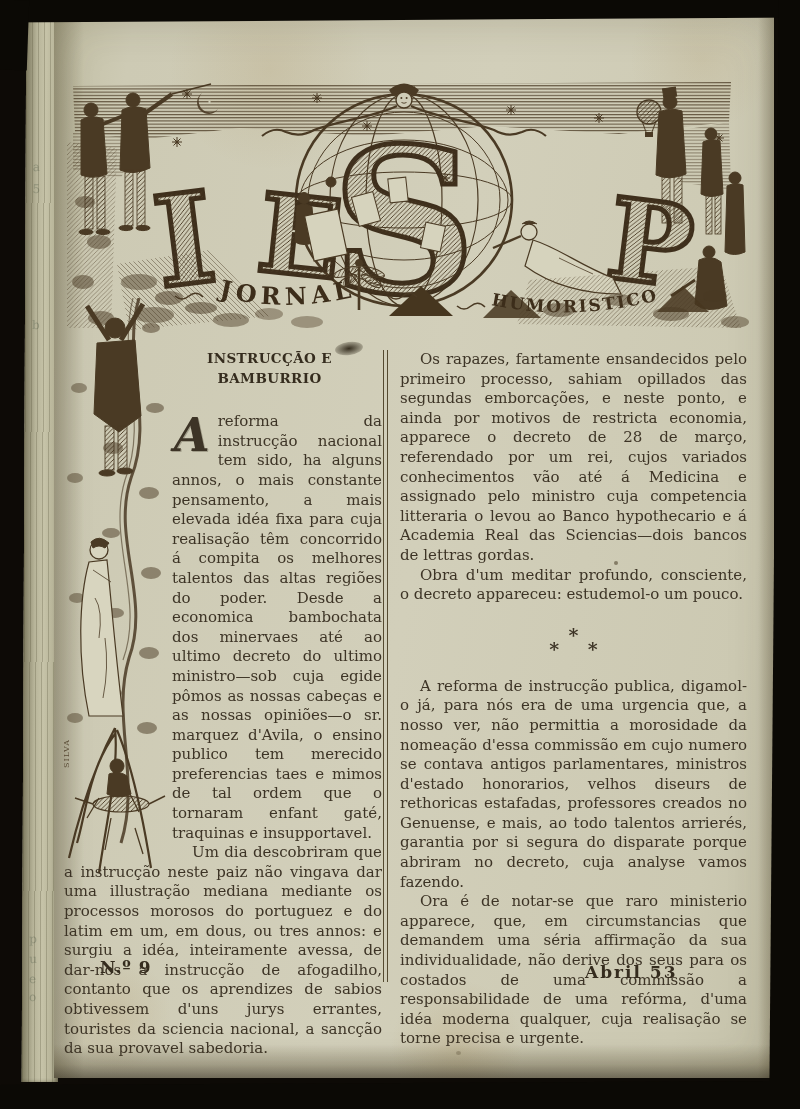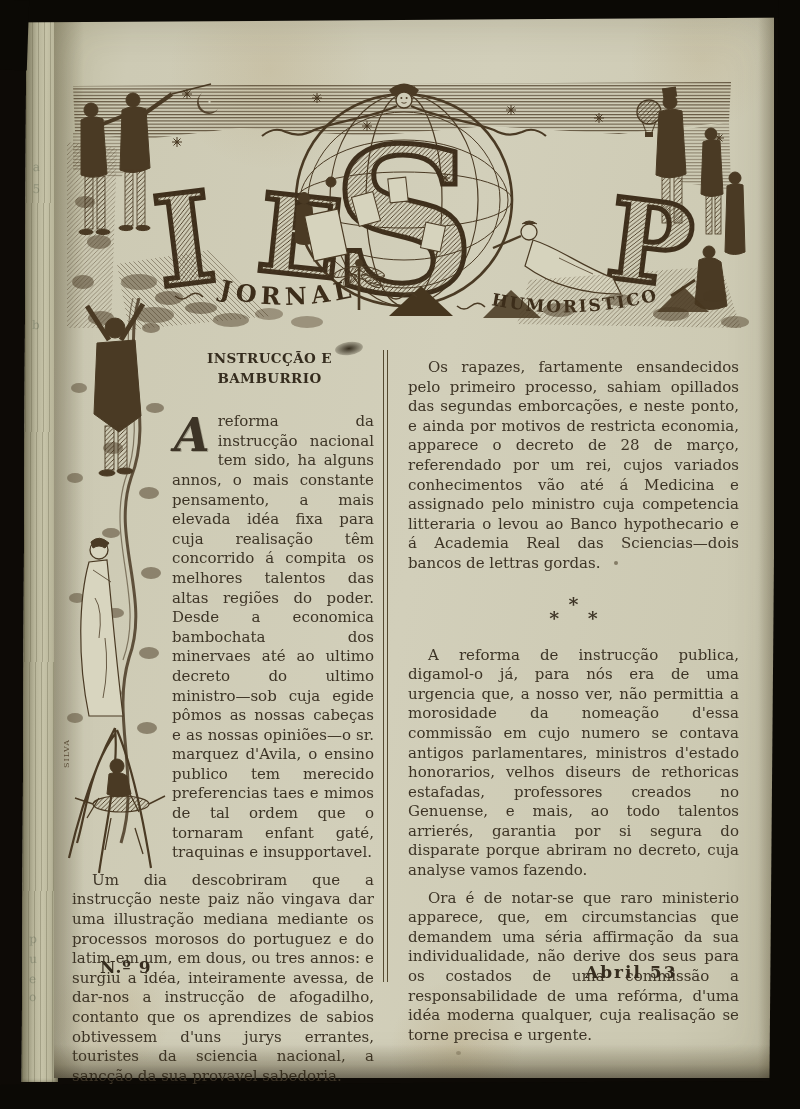--- a/index.html
+++ b/index.html
@@ -58,21 +58,21 @@
   .col{font-family:"DejaVu Serif",serif;font-size:15px;line-height:19.6px;
        color:#3d3426;text-align:justify;hyphens:auto;}
   .col-left{position:absolute;left:10px;top:331px;width:318px;}
   .col-right{position:absolute;left:346px;top:334px;width:347px;}
   .deco-spacer{float:left;width:108px;height:514px;}
   h2.section-heading{
     margin:0 15px 24px 0;padding-top:2px;
     font-family:"DejaVu Serif",serif;font-weight:bold;
     font-size:13.5px;letter-spacing:.4px;text-align:center;color:#352c1e;
   }
-  .para{margin:8px;text-indent:20px;}
+  .para{margin:0;text-indent:20px;}
   .para.first{text-indent:0;}
   .it{}
   .dropcap{float:left;font-family:"DejaVu Serif",serif;font-style:italic;font-weight:bold;
     font-size:46px;line-height:38px;padding:4px 8px 0 2px;color:#3d3426;
     text-shadow:1px 1px 0 rgba(61,52,38,.30);}
   .asterism{text-align:center;color:#3d3426;font-weight:bold;margin:24px 0 20px;}
   .asterism .r1{font-size:19px;line-height:12px;}
   .asterism .r2{font-size:19px;line-height:16px;letter-spacing:0;word-spacing:22px;}
 
   .divider{position:absolute;left:329px;top:334px;height:632px;width:3px;
@@ -354,20 +354,21 @@
         <p class="para first"><span class="dropcap">A</span><span>reforma da instrucção nacional tem sido, ha alguns annos, o mais constante pensamento, a mais elevada idéa fixa para cuja realisação têm concorrido á compita os melhores talentos das altas regiões do poder. Desde a economica bambochata dos </span><span class="it">minervaes</span><span> até ao ultimo decreto do ultimo ministro—sob cuja egide pômos as nossas cabeças e as nossas opiniões—o sr. marquez d'Avila, o ensino publico tem merecido preferencias taes e mimos de tal ordem que o tornaram </span><span class="it">enfant gaté</span><span>, traquinas e insupportavel.</span></p>
         <p class="para"><span>Um dia descobriram que a instrucção neste paiz não vingava dar uma illustração mediana mediante os processos morosos do portuguez e do latim em um, em dous, ou tres annos: e surgiu a idéa, inteiramente avessa, de dar-nos a instrucção de afogadilho, contanto que os aprendizes de sabios obtivessem d'uns jurys errantes, </span><span class="it">touristes</span><span> da sciencia nacional, a sancção da sua provavel sabedoria.</span></p>
       </div>
   </div>
 
   <div class="divider"></div>
 
   <div class="col col-right">
     <div>
         <p class="para"><span>Os rapazes, fartamente ensandecidos pelo primeiro processo, sahiam opillados das segundas emborcações, e neste ponto, e ainda por motivos de restricta economia, apparece o decreto de 28 de março, referendado por um rei, cujos variados conhecimentos vão até á Medicina e assignado pelo ministro cuja competencia litteraria o levou ao Banco hypothecario e á Academia Real das Sciencias—dois bancos de lettras gordas.</span></p>
+        <p class="para"><span>Obra d'um meditar profundo, consciente, o decreto appareceu: estudemol-o um pouco.</span></p>
       </div>
     <div class="asterism">
       <div class="r1">*</div>
       <div class="r2">* *</div>
     </div>
     <div>
         <p class="para"><span>A reforma de instrucção publica, digamol-o já, para nós era de uma urgencia que, a nosso ver, não permittia a morosidade da nomeação d'essa commissão em cujo numero se contava antigos parlamentares, ministros d'estado honorarios, velhos </span><span class="it">diseurs</span><span> de rethoricas estafadas, professores creados no Genuense, e mais, ao todo talentos </span><span class="it">arrierés</span><span>, garantia por si segura do disparate porque abriram no decreto, cuja analyse vamos fazendo.</span></p>
         <p class="para"><span>Ora é de notar-se que raro ministerio apparece, que, em circumstancias que demandem uma séria affirmação da sua individualidade, não derive dos seus para os costados de uma commissão a responsabilidade de uma refórma, d'uma idéa moderna qualquer, cuja realisação se torne precisa e urgente.</span></p>
       </div>
   </div>

